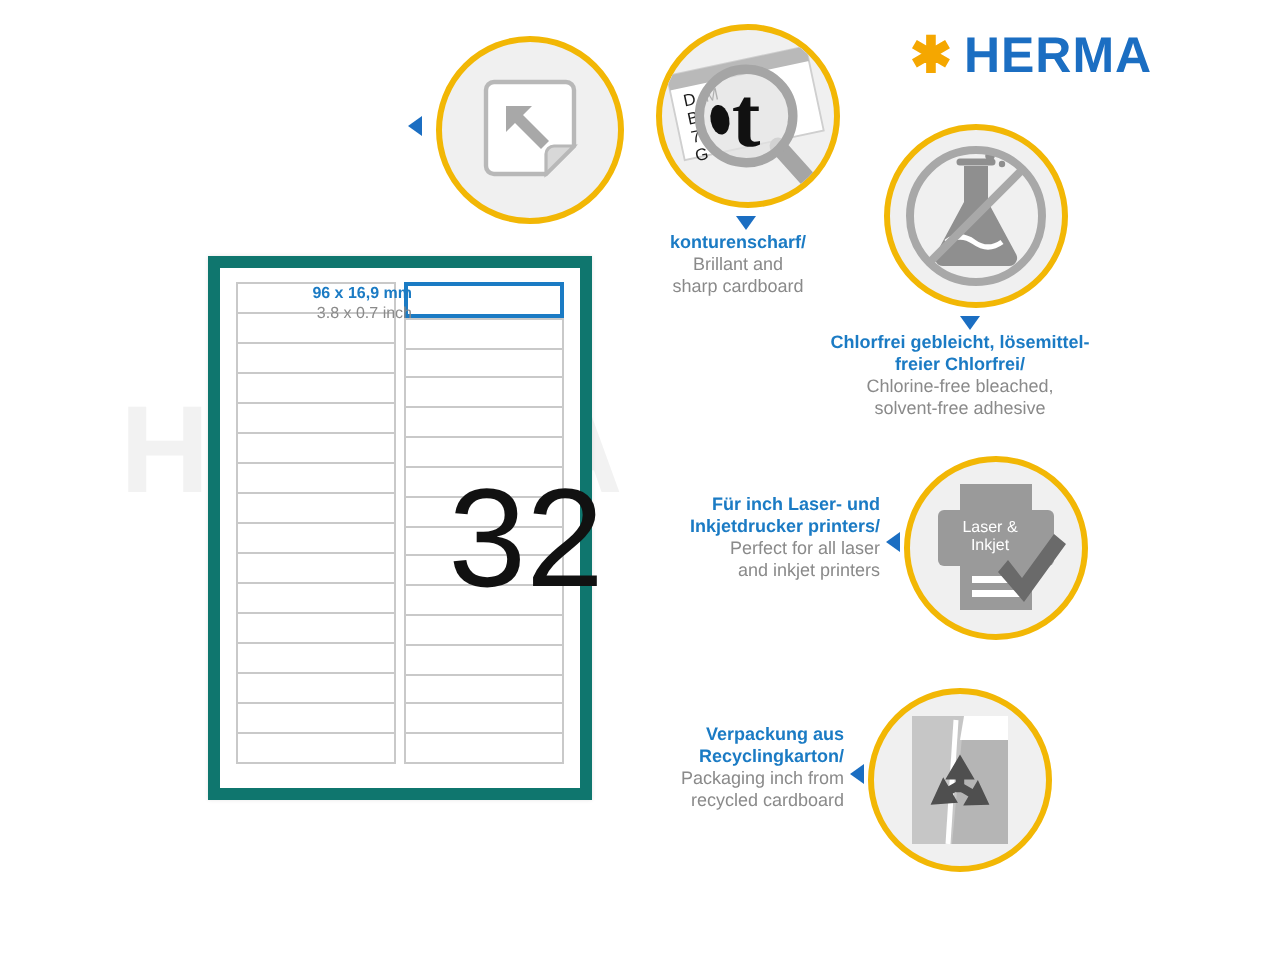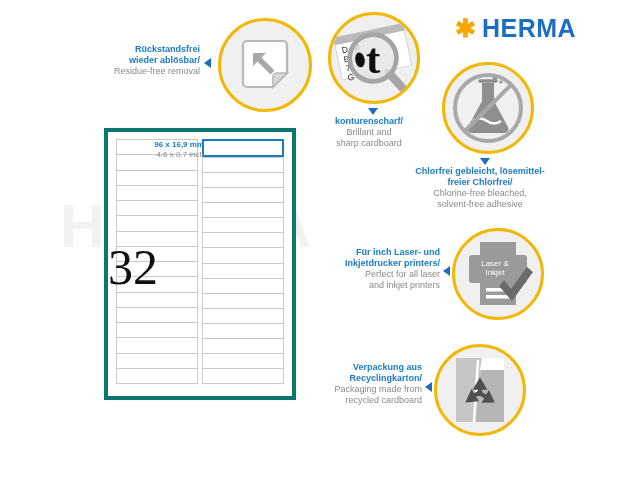--- a/index.html
+++ b/index.html
@@ -60,21 +60,21 @@
   }
 
   
   .sheet {
     position: absolute;
     left: 104px;
     top: 128px;
     width: 192px;
     height: 272px;
     background: #ffffff;
-    border: 4px solid #0f766e;
+    border: 6px solid #0f766e;
     box-shadow: 0 0 2px rgba(0,0,0,0.10);
     box-sizing: border-box;
     z-index: 2;
   }
   .sheet-inner {
     position: absolute;
     left: 8px;
     top: 7px;
     right: 8px;
     bottom: 12px;
@@ -98,25 +98,25 @@
     border-bottom: 1px solid #c9c9c9;
   }
   .label-cell.highlight {
     border: 2px solid #1b7bc4;
   }
   .sheet-count {
     position: absolute;
     left: 0;
     top: 98px;
     width: 192px;
-    text-align: left;
-    font-size: 50px;
+    text-align: right;
+    font-size: 70px;
     line-height: 74px;
     color: #111111;
-    font-family: Liberation Serif, serif;
+    font-family: Liberation Sans, sans-serif;
     font-weight: 300;
     z-index: 4;
     pointer-events: none;
   }
   .dims {
     position: absolute;
     left: 10px;
     top: 8px;
     width: 86px;
     text-align: right;
@@ -248,31 +248,26 @@
         <div class="label-cell"></div>
         <div class="label-cell"></div>
         <div class="label-cell"></div>
         <div class="label-cell"></div>
         <div class="label-cell"></div>
       </div>
     </div>
 
     <div class="dims">
       <div class="dims-mm">96 x 16,9 mm</div>
-      <div class="dims-in">4.6 x 0.7 inch</div>
+      <div class="dims-in">3.8 x 0.7 inch</div>
     </div>
 
     <div class="sheet-count">32</div>
   </div>
 
-  <div class="callout ta-right" style="left:70px; top:44px; width:130px;">
-    <div class="de">Rückstandsfrei</div>
-    <div class="de">wieder ablösbar/</div>
-    <div class="en">Residue-free removal</div>
-  </div>
   <div class="arrow arrow-left" style="left:204px; top:58px;"></div>
 
   <div class="circle" style="left:218px; top:18px; width:94px; height:94px;">
     <svg width="60" height="60" viewBox="0 0 60 60">
       <path d="M8 10 a4 4 0 0 1 4-4 h36 a4 4 0 0 1 4 4 v28 l-14 14 h-26 a4 4 0 0 1 -4 -4 z" fill="#ffffff" stroke="#b8b8b8" stroke-width="2.2"></path>
       <path d="M52 38 l-14 14 v-10 a4 4 0 0 1 4 -4 z" fill="#d8d8d8" stroke="#b8b8b8" stroke-width="1.6"></path>
       <path d="M18 18 l13 0 -4.5 4.5 13 13 -4 4 -13 -13 -4.5 4.5 z" fill="#a8a8a8"></path>
     </svg>
   </div>
 
@@ -338,21 +333,21 @@
     </svg>
     <div class="printer-text">
       <div>Laser &amp;</div>
       <div>Inkjet</div>
     </div>
   </div>
 
   <div class="callout ta-right" style="left:300px; top:362px; width:122px;">
     <div class="de">Verpackung aus</div>
     <div class="de">Recyclingkarton/</div>
-    <div class="en">Packaging made from</div>
+    <div class="en">Packaging inch from</div>
     <div class="en">recycled cardboard</div>
   </div>
   <div class="arrow arrow-left" style="left:425px; top:382px;"></div>
 
   <div class="circle" style="left:434px; top:344px; width:92px; height:92px;">
     <svg width="64" height="72" viewBox="0 0 64 72">
       <rect x="8" y="4" width="48" height="64" fill="#b5b5b5"></rect>
       <path d="M8 4 h26 l-6 64 h-20 z" fill="#c6c6c6"></path>
       <path d="M34 4 h22 v12 h-24 z" fill="#ffffff"></path>
       <path d="M30 6 l-4 62" stroke="#ffffff" stroke-width="2.5" fill="none"></path>

